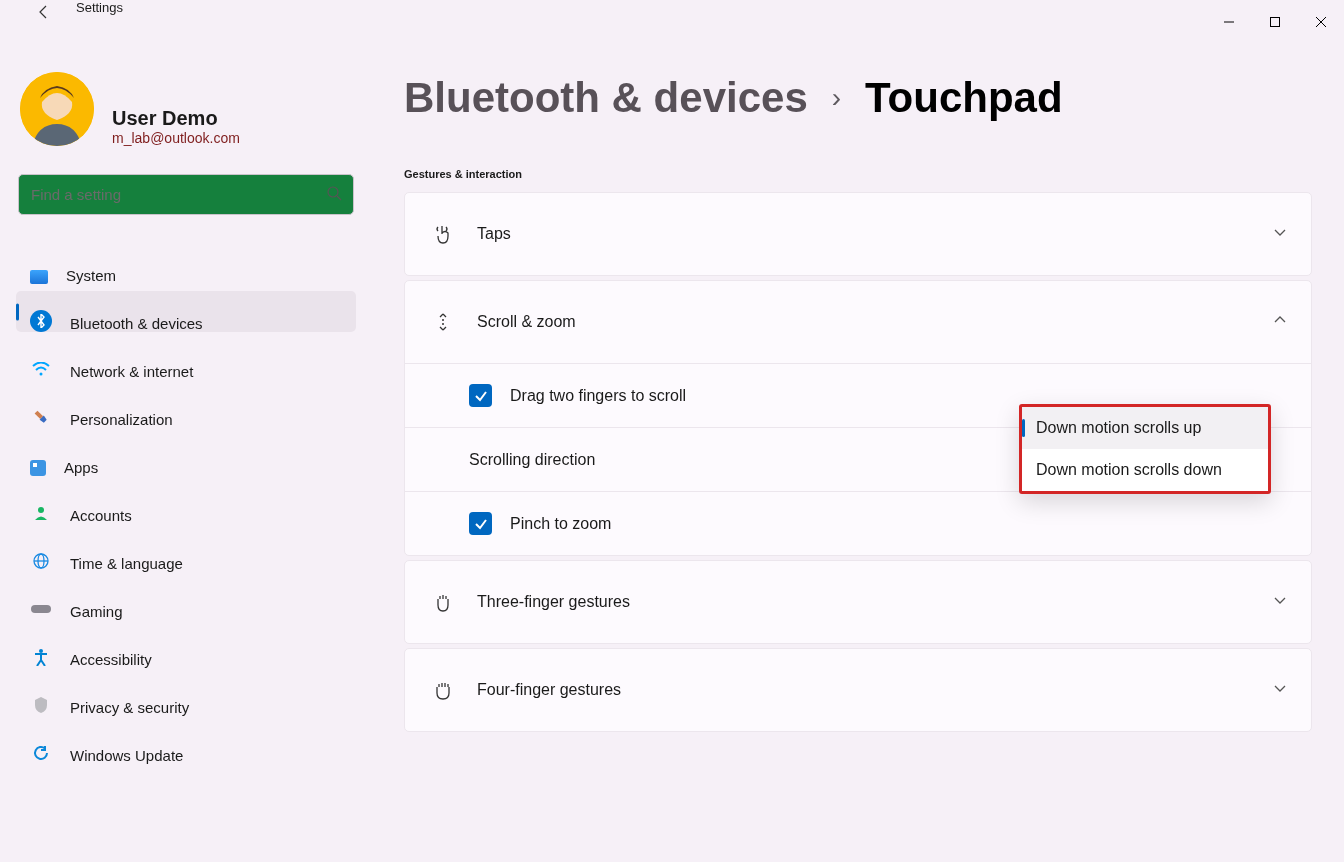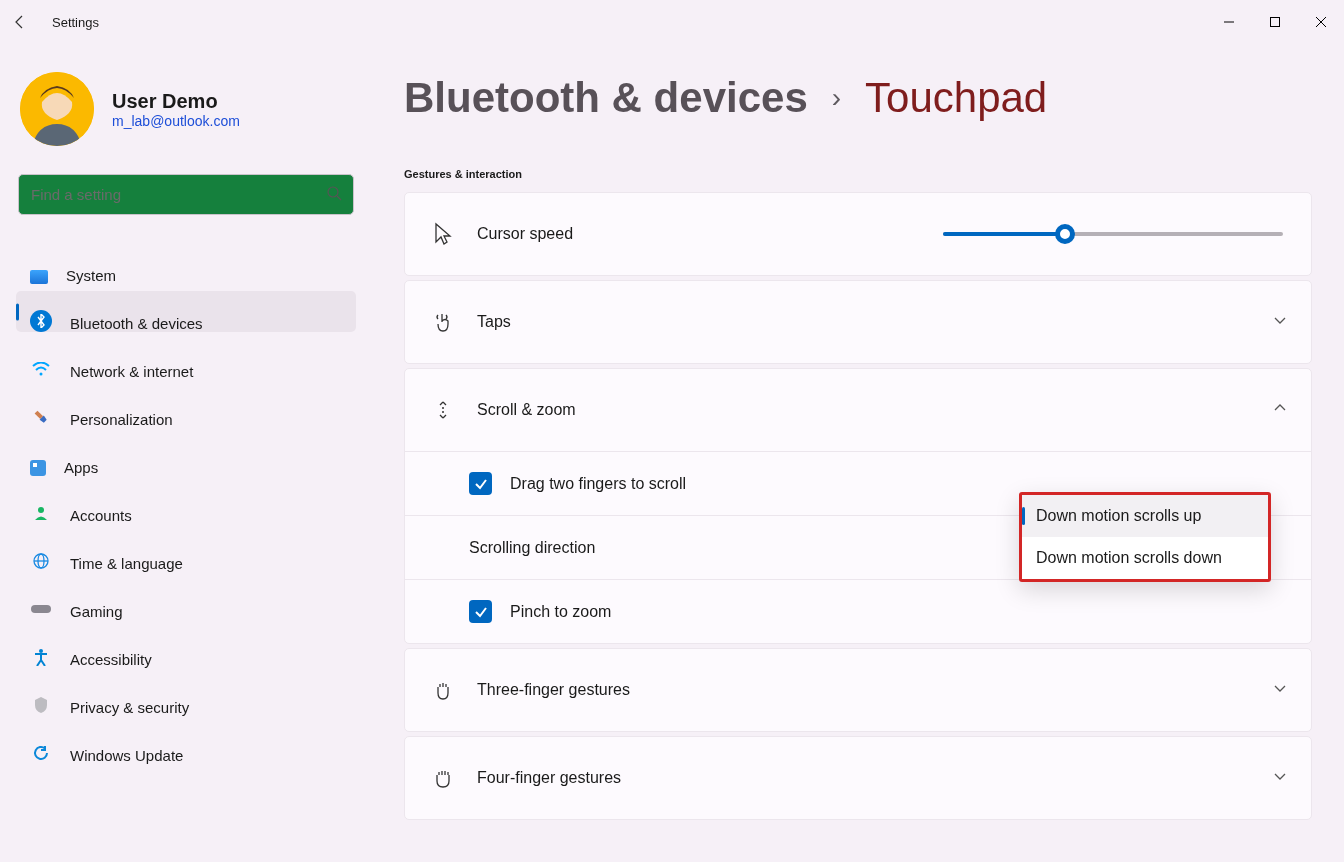--- a/index.html
+++ b/index.html
@@ -1,33 +1,33 @@
 <!DOCTYPE html>
 <html><head>
 <meta charset="utf-8">
 <style>
 * { margin: 0; padding: 0; box-sizing: border-box; font-family: "Segoe UI", -apple-system, sans-serif; }
 body { background: #f6f0f7; width: 1344px; height: 862px; overflow: hidden; color: #1a1a1a; }
 
 .window-frame { width: 100%; height: 100%; display: flex; flex-direction: column; }
-.titlebar { height: 44px; display: flex; align-items: center; padding-left: 8px; }
+.titlebar { height: 44px; display: flex; align-items: flex-start; padding-left: 32px; }
 .titlebar .back { width: 24px; height: 24px; display: flex; align-items: center; justify-content: center; cursor: pointer; }
 .titlebar .title { margin-left: 20px; font-size: 13px; }
 .titlebar .controls { margin-left: auto; display: flex; }
 .titlebar .win-btn { width: 46px; height: 44px; display: flex; align-items: center; justify-content: center; cursor: pointer; }
 
 .body-area { flex: 1; display: flex; min-height: 0; }
 
 .sidebar { width: 372px; padding: 16px 16px 0 16px; }
-.profile { display: flex; align-items: center; margin: 12px 4px 28px 4px; }
+.profile { display: flex; align-items: flex-end; margin: 12px 4px 28px 4px; }
 .avatar { width: 74px; height: 74px; border-radius: 50%; background: #fbb900; position: relative; overflow: hidden; }
 .avatar svg { width: 100%; height: 100%; }
 .profile-text { margin-left: 18px; }
 .profile-name { font-size: 20px; font-weight: 600; }
-.profile-email { font-size: 14px; color: #1d4ed8; }
+.profile-email { font-size: 14px; color: #7f1d1d; }
 
 .search-wrap { position: relative; margin: 0 2px 28px 2px; }
 .search { width: 100%; height: 41px; border: 1px solid #c9c3ca; border-radius: 5px; padding: 0 38px 0 12px; font-size: 15px; background: #15803d; }
 .search::placeholder { color: #6a6a6a; }
 .search-icon { position: absolute; right: 12px; top: 50%; transform: translateY(-50%); }
 
 .nav-list { list-style: none; }
 .nav-item { display: flex; align-items: flex-end; height: 41px; border-radius: 5px; padding-left: 14px; cursor: pointer; font-size: 15px; margin-bottom: 7px; position: relative; }
 .nav-item .nav-icon { width: 22px; height: 22px; margin-right: 18px; display: flex; align-items: center; justify-content: center; }
 .nav-item.selected { background: #eae3eb; }
@@ -43,21 +43,21 @@
 .nav-icon.globe { color:#1a8ae2;}
 .nav-icon.gamepad { color:#6a6a6a;}
 .nav-icon.access { color:#0284d4;}
 .nav-icon.shield { color:#9a9a9a;}
 .nav-icon.update { color:#0b88d9;}
 
 .main { flex: 1; padding: 30px 32px 0 32px; overflow:auto; }
 .breadcrumb { display: flex; align-items: center; gap: 24px; margin-bottom: 46px; }
 .crumb-parent { font-size: 42px; font-weight: 600; color: #585158; cursor:pointer; }
 .crumb-sep { font-size: 28px; color:#5e5a5f; }
-.crumb-current { font-size: 42px; font-weight: 400; color: #7f1d1d; }
+.crumb-current { font-size: 42px; font-weight: 700; color: #000000; }
 
 .section-head { font-size: 11px; font-weight: 600; margin-bottom: 12px; }
 
 .card { background: #fdfafe; border: 1px solid #ece6ed; border-radius: 5px; margin-bottom: 4px; }
 .card-row { display:flex; align-items:center; padding: 19px 24px; min-height: 82px; }
 .card-ic { width: 28px; display:flex; align-items:center; justify-content:center; margin-right: 20px; }
 .card-label { font-size: 16px; flex:1; }
 .card-chevron { color:#5a595a; }
 
 .slider-wrap { width: 340px; height:4px; background:#b5b0b6; border-radius:2px; position:relative; margin-right: 4px; }
@@ -223,34 +223,20 @@
 
     <div class="main">
       <div class="breadcrumb">
         <span class="crumb-parent">Bluetooth &amp; devices</span>
         <span class="crumb-sep">›</span>
         <span class="crumb-current">Touchpad</span>
       </div>
 
       <div class="section-head">Gestures &amp; interaction</div>
 
-      <div class="card">
-        <div class="card-row">
-          <span class="card-ic">
-              <svg width="20" height="24" viewBox="0 0 20 24">
-                <path d="M3 2 L3 20 L8 15 L11 22 L14 20 L11 14 L17 14 z" stroke="#333" fill="none" stroke-width="1.3"></path>
-              </svg>
-            </span>
-          <span class="card-label">Cursor speed</span>
-          <div class="slider-wrap">
-            <div class="slider-fill"></div>
-              <div class="slider-thumb"></div>
-          </div>
-        </div>
-      </div>
 
       <div class="card">
         <div class="card-row">
           <span class="card-ic">
               <svg width="20" height="22" viewBox="0 0 20 22">
                 <path d="M9 3 v8 m-4 2 q0 7 5 7 q5 0 5 -7 v-3 q-3 -3 -6 0" stroke="#333" fill="none" stroke-width="1.3"></path>
                 <path d="M5 4 q-2 2 0 4 M13 4 q2 2 0 4" stroke="#333" fill="none" stroke-width="1.3"></path>
               </svg>
             </span>
           <span class="card-label">Taps</span>

